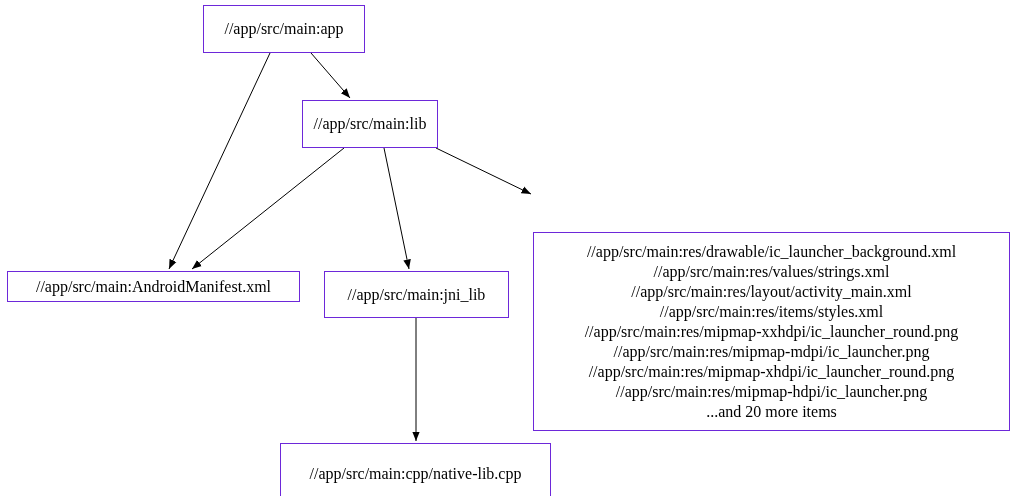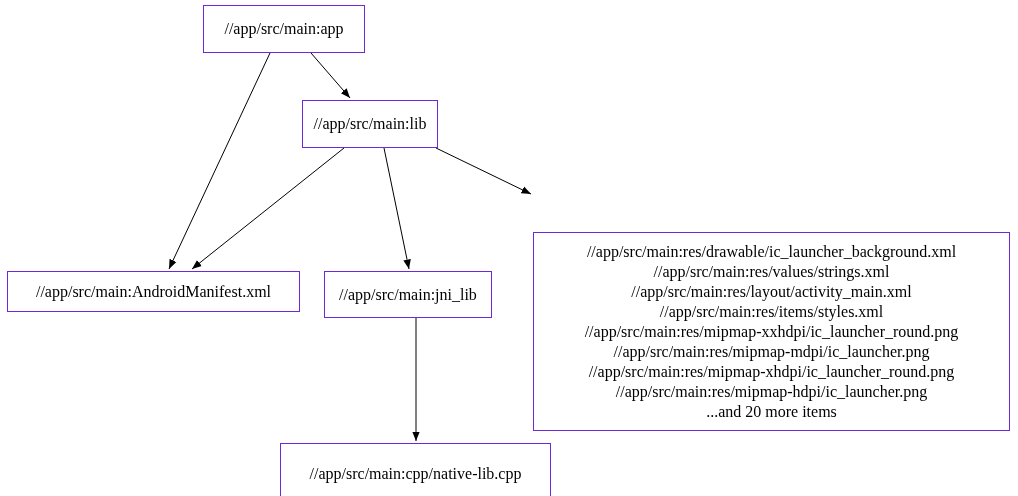--- a/index.html
+++ b/index.html
@@ -38,22 +38,22 @@
     text-align: center;
     font-size: 16px;
     line-height: 20px;
     white-space: nowrap;
   }
   .node.multiline {
     flex-direction: column;
   }
   #node-app        { left: 203px; top: 5px;   width: 162px; height: 48px; }
   #node-lib        { left: 302px; top: 100px; width: 136px; height: 48px; }
-  #node-manifest   { left: 7px;   top: 271px; width: 293px; height: 41px; }
-  #node-jni-lib    { left: 324px; top: 271px; width: 168px; height: 47px; }
+  #node-manifest   { left: 7px;   top: 271px; width: 293px; height: 31px; }
+  #node-jni-lib    { left: 324px; top: 271px; width: 185px; height: 47px; }
   #node-res-group  { left: 533px; top: 196px; width: 477px; height: 199px; margin-top: 36px; }
   #node-native-cpp { left: 280px; top: 443px; width: 271px; height: 62px; }
 </style>
 </head>
 <body>
 
 <div id="canvas">
 
   <svg class="edges" width="1018" height="496" viewBox="0 0 1018 496">
     <defs>

